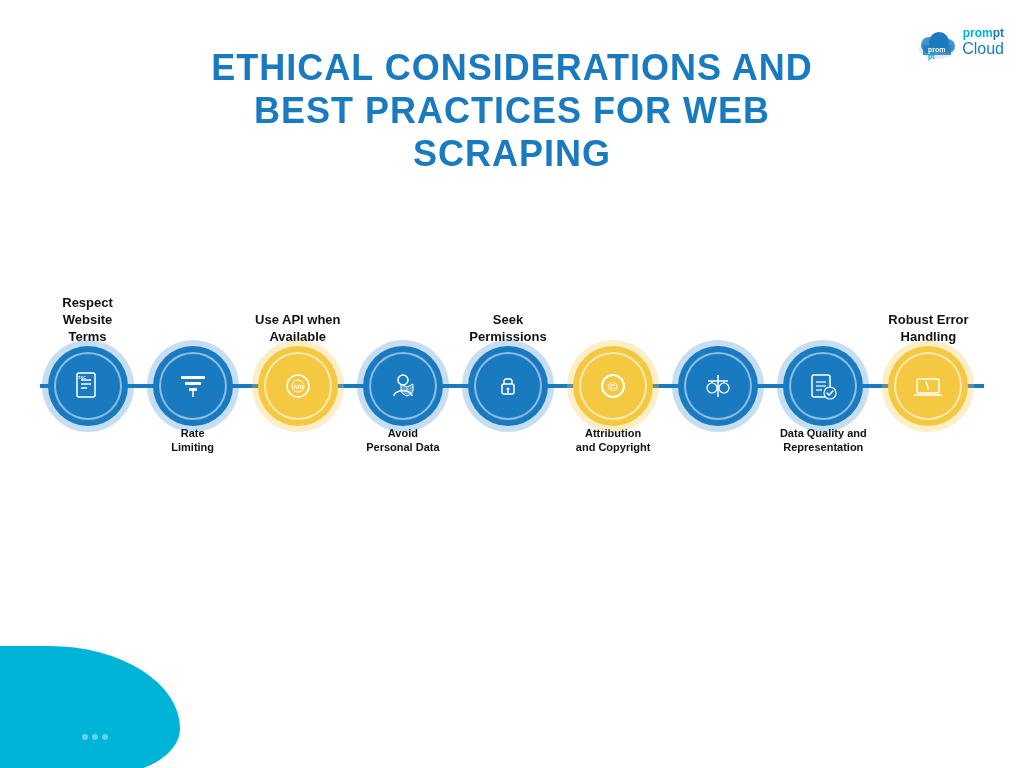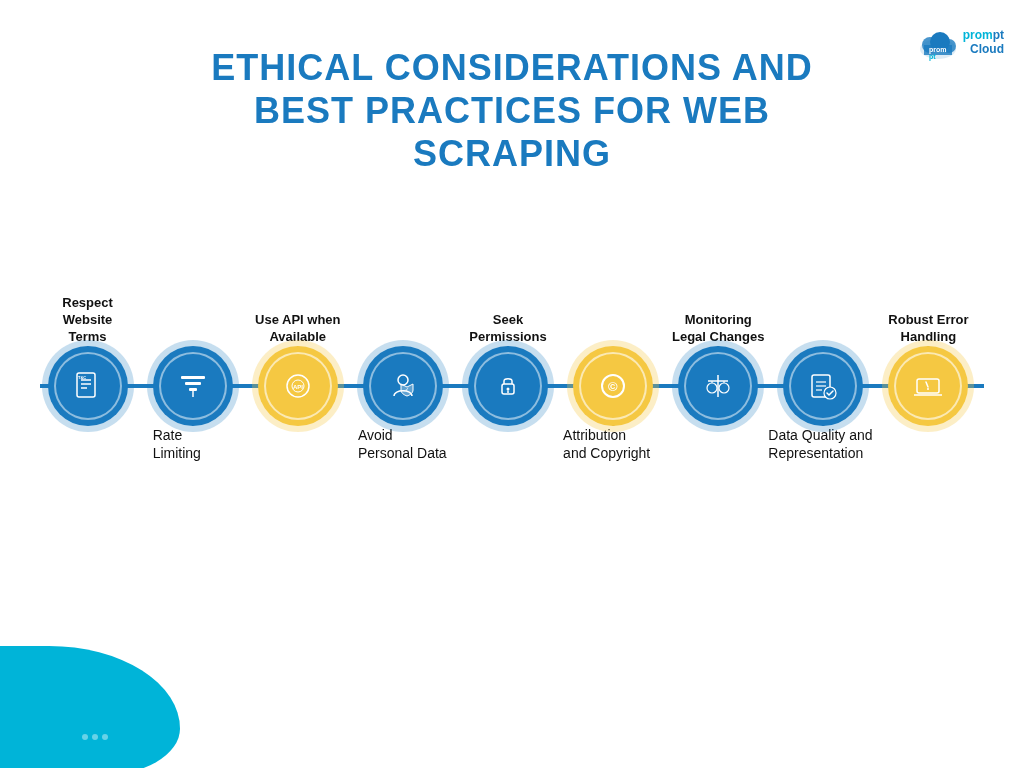--- a/index.html
+++ b/index.html
@@ -99,23 +99,23 @@
       color: #111;
       width: 100px;
       line-height: 1.3;
     }
 
     .label-below {
       position: absolute;
       top: calc(50px + 30px);
       left: 50%;
       transform: translateX(-50%);
-      text-align: left;
-      font-size: 14px;
-      font-weight: 400;
+      text-align: center;
+      font-size: 11px;
+      font-weight: 700;
       color: #111;
       width: 110px;
       line-height: 1.3;
     }
 
     .vline-up {
       position: absolute;
       bottom: 50px;
       left: 50%;
       transform: translateX(-50%);
@@ -215,21 +215,21 @@
       <circle cx="14" cy="22" r="8" fill="#1a7abf" opacity="0.8"></circle>
       <circle cx="24" cy="19" r="10" fill="#1a7abf"></circle>
       <circle cx="33" cy="23" r="7" fill="#1a7abf" opacity="0.8"></circle>
       <rect x="8" y="22" width="28" height="10" fill="#1a7abf" opacity="0.8"></rect>
 
       <text x="13" y="29" font-size="7" font-weight="bold" fill="white" font-family="Arial">prom</text>
       <text x="13" y="36" font-size="7" font-weight="bold" fill="#00b4d8" font-family="Arial">pt</text>
     </svg>
     <div class="logo-icon-part">
       <span style="font-size:12px;font-weight:700;color:#00b4d8;font-family:Arial;">prom<span style="color:#1a7abf">pt</span></span>
-      <span style="font-size:12px;font-weight:700;color:#1a7abf;font-family:Arial;">Cloud</span>
+      <span style="font-size:16px;font-weight:400;color:#1a7abf;font-family:Arial;">Cloud</span>
     </div>
   </div>
 
   <div class="title-section">
     <div class="main-title">
       <div>ETHICAL CONSIDERATIONS AND</div>
       <div>BEST PRACTICES FOR WEB</div>
       <div>SCRAPING</div>
     </div>
   </div>
@@ -322,21 +322,20 @@
               <circle cx="15" cy="15" r="11" stroke="white" stroke-width="2" fill="none"></circle>
               <text x="10" y="20" font-size="13" fill="white" font-family="Arial" font-weight="bold">©</text>
             </svg>
           </div>
         </div>
         <div class="vline-down"></div>
         <div class="label-below" style="width:100px;">Attribution<br>and Copyright</div>
       </div>
 
       <div class="item-node">
-        <div class="label-above" style="width:100px;">Monitoring<br>Legal Changes</div>
         <div class="vline-up"></div>
         <div class="node-circle blue-style">
           <div class="inner-ring">
             <svg width="30" height="30" viewBox="0 0 30 30" fill="none">
               <line x1="15" y1="4" x2="15" y2="26" stroke="white" stroke-width="1.5"></line>
               <line x1="5" y1="10" x2="25" y2="10" stroke="white" stroke-width="1.5"></line>
               <circle cx="9" cy="17" r="5" fill="none" stroke="white" stroke-width="1.2"></circle>
               <circle cx="21" cy="17" r="5" fill="none" stroke="white" stroke-width="1.2"></circle>
               <line x1="9" y1="10" x2="9" y2="12" stroke="white" stroke-width="1"></line>
               <line x1="21" y1="10" x2="21" y2="12" stroke="white" stroke-width="1"></line>

